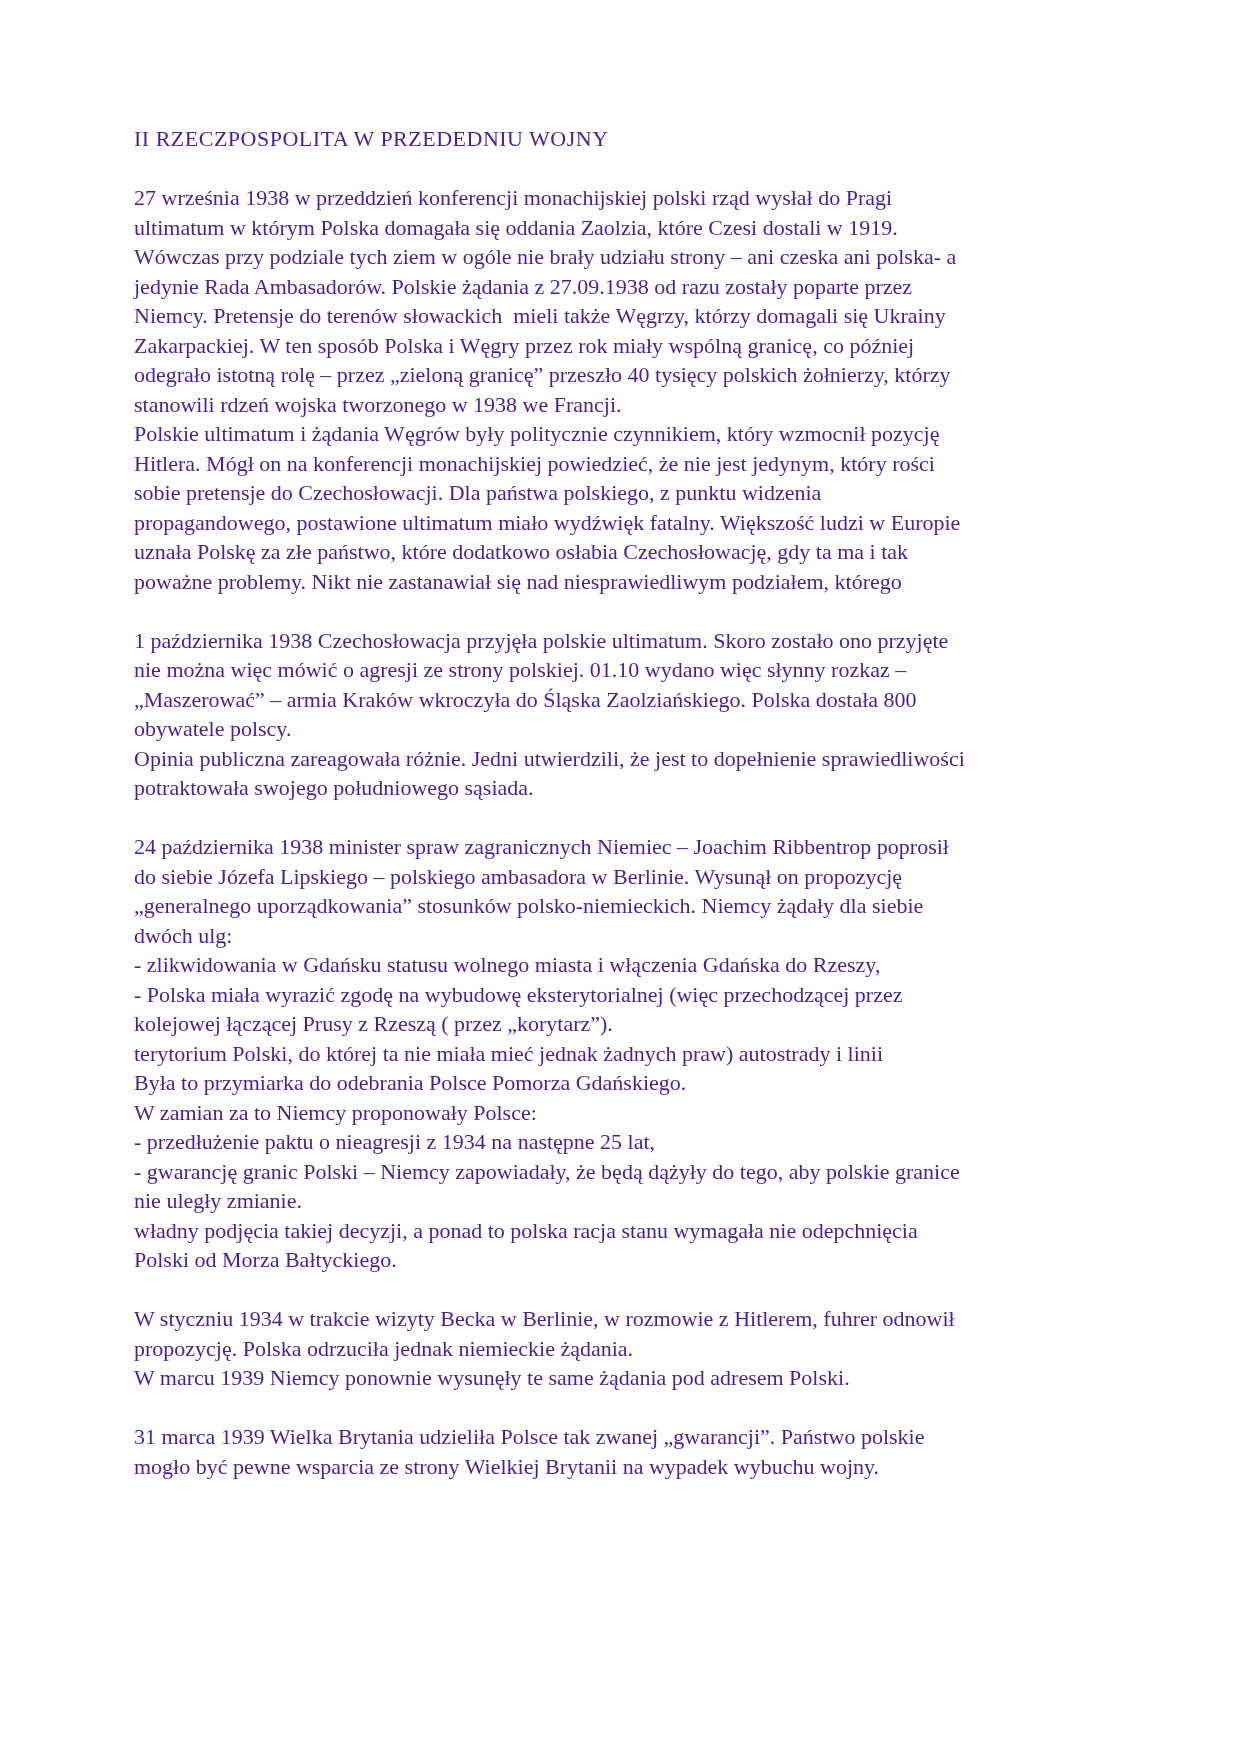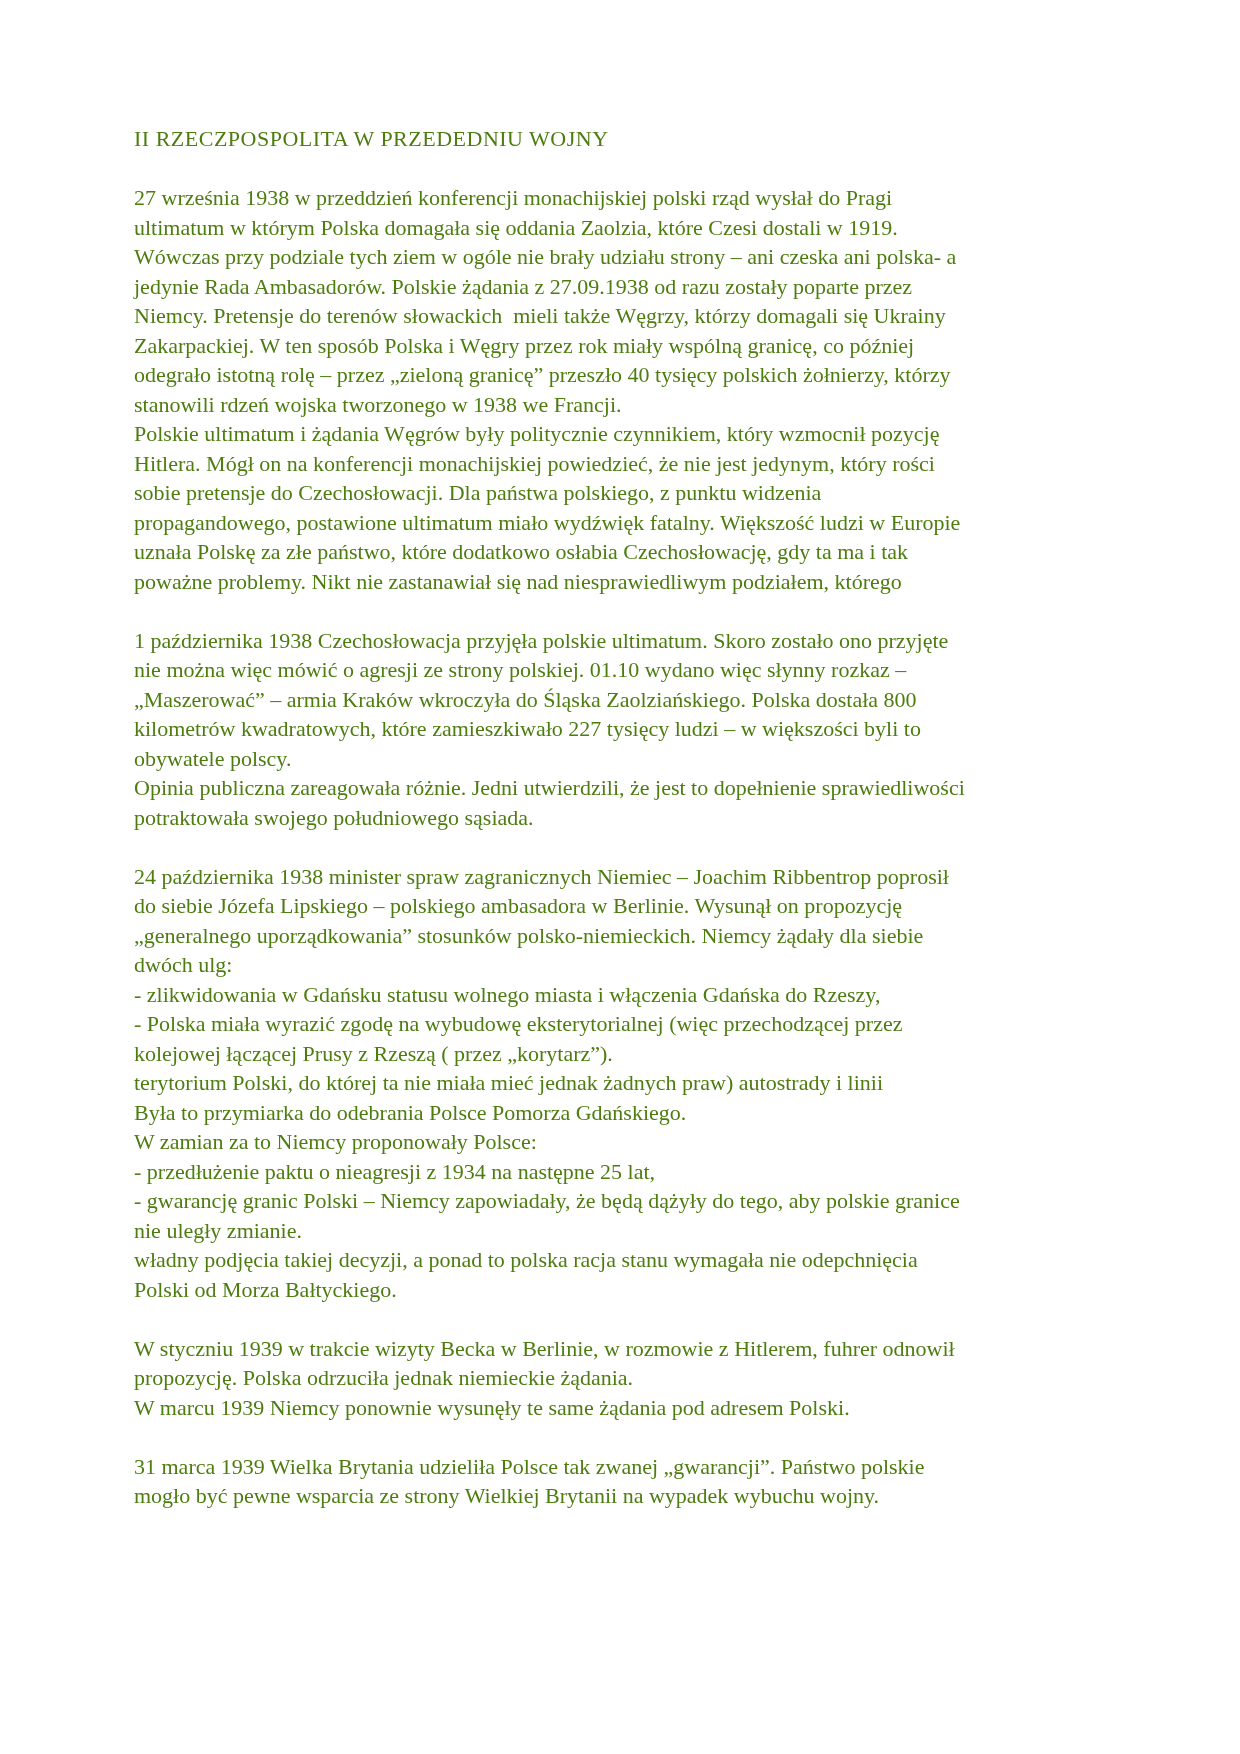--- a/index.html
+++ b/index.html
@@ -11,21 +11,21 @@
     height: 1754px;
     background: #ffffff;
     overflow: hidden;
   }
   .page {
     box-sizing: border-box;
     width: 1240px;
     height: 1754px;
     padding: 124px 106px 0 134px;
     background: #ffffff;
-    color: #4d7c0f;
+    color: #4c1d95;
     font-family: "Liberation Serif", "DejaVu Serif", serif;
     font-size: 22px;
     line-height: 29.5px;
     -webkit-font-smoothing: antialiased;
   }
   .doc-title {
     margin: 0 0 29.5px 0;
     font-size: 22px;
     font-weight: normal;
     letter-spacing: 0.5px;
@@ -62,21 +62,20 @@
         <div class="line">Hitlera. Mógł on na konferencji monachijskiej powiedzieć, że nie jest jedynym, który rości</div>
         <div class="line">sobie pretensje do Czechosłowacji. Dla państwa polskiego, z punktu widzenia</div>
         <div class="line">propagandowego, postawione ultimatum miało wydźwięk fatalny. Większość ludzi w Europie</div>
         <div class="line">uznała Polskę za złe państwo, które dodatkowo osłabia Czechosłowację, gdy ta ma i tak</div>
         <div class="line">poważne problemy. Nikt nie zastanawiał się nad niesprawiedliwym podziałem, którego</div>
       </div>
       <div class="paragraph">
         <div class="line">1 października 1938 Czechosłowacja przyjęła polskie ultimatum. Skoro zostało ono przyjęte</div>
         <div class="line">nie można więc mówić o agresji ze strony polskiej. 01.10 wydano więc słynny rozkaz –</div>
         <div class="line">„Maszerować” – armia Kraków wkroczyła do Śląska Zaolziańskiego. Polska dostała 800</div>
-        <div class="line">kilometrów kwadratowych, które zamieszkiwało 227 tysięcy ludzi – w większości byli to</div>
         <div class="line">obywatele polscy.</div>
         <div class="line">Opinia publiczna zareagowała różnie. Jedni utwierdzili, że jest to dopełnienie sprawiedliwości</div>
         <div class="line">potraktowała swojego południowego sąsiada.</div>
       </div>
       <div class="paragraph">
         <div class="line">24 października 1938 minister spraw zagranicznych Niemiec – Joachim Ribbentrop poprosił</div>
         <div class="line">do siebie Józefa Lipskiego – polskiego ambasadora w Berlinie. Wysunął on propozycję</div>
         <div class="line">„generalnego uporządkowania” stosunków polsko-niemieckich. Niemcy żądały dla siebie</div>
         <div class="line">dwóch ulg:</div>
         <div class="line">- zlikwidowania w Gdańsku statusu wolnego miasta i włączenia Gdańska do Rzeszy,</div>
@@ -85,21 +84,21 @@
         <div class="line">terytorium Polski, do której ta nie miała mieć jednak żadnych praw) autostrady i linii</div>
         <div class="line">Była to przymiarka do odebrania Polsce Pomorza Gdańskiego.</div>
         <div class="line">W zamian za to Niemcy proponowały Polsce:</div>
         <div class="line">- przedłużenie paktu o nieagresji z 1934 na następne 25 lat,</div>
         <div class="line">- gwarancję granic Polski – Niemcy zapowiadały, że będą dążyły do tego, aby polskie granice</div>
         <div class="line">nie uległy zmianie.</div>
         <div class="line">władny podjęcia takiej decyzji, a ponad to polska racja stanu wymagała nie odepchnięcia</div>
         <div class="line">Polski od Morza Bałtyckiego.</div>
       </div>
       <div class="paragraph">
-        <div class="line">W styczniu 1939 w trakcie wizyty Becka w Berlinie, w rozmowie z Hitlerem, fuhrer odnowił</div>
+        <div class="line">W styczniu 1934 w trakcie wizyty Becka w Berlinie, w rozmowie z Hitlerem, fuhrer odnowił</div>
         <div class="line">propozycję. Polska odrzuciła jednak niemieckie żądania.</div>
         <div class="line">W marcu 1939 Niemcy ponownie wysunęły te same żądania pod adresem Polski.</div>
       </div>
       <div class="paragraph">
         <div class="line">31 marca 1939 Wielka Brytania udzieliła Polsce tak zwanej „gwarancji”. Państwo polskie</div>
         <div class="line">mogło być pewne wsparcia ze strony Wielkiej Brytanii na wypadek wybuchu wojny.</div>
       </div>
     </div>
 </div>
 

